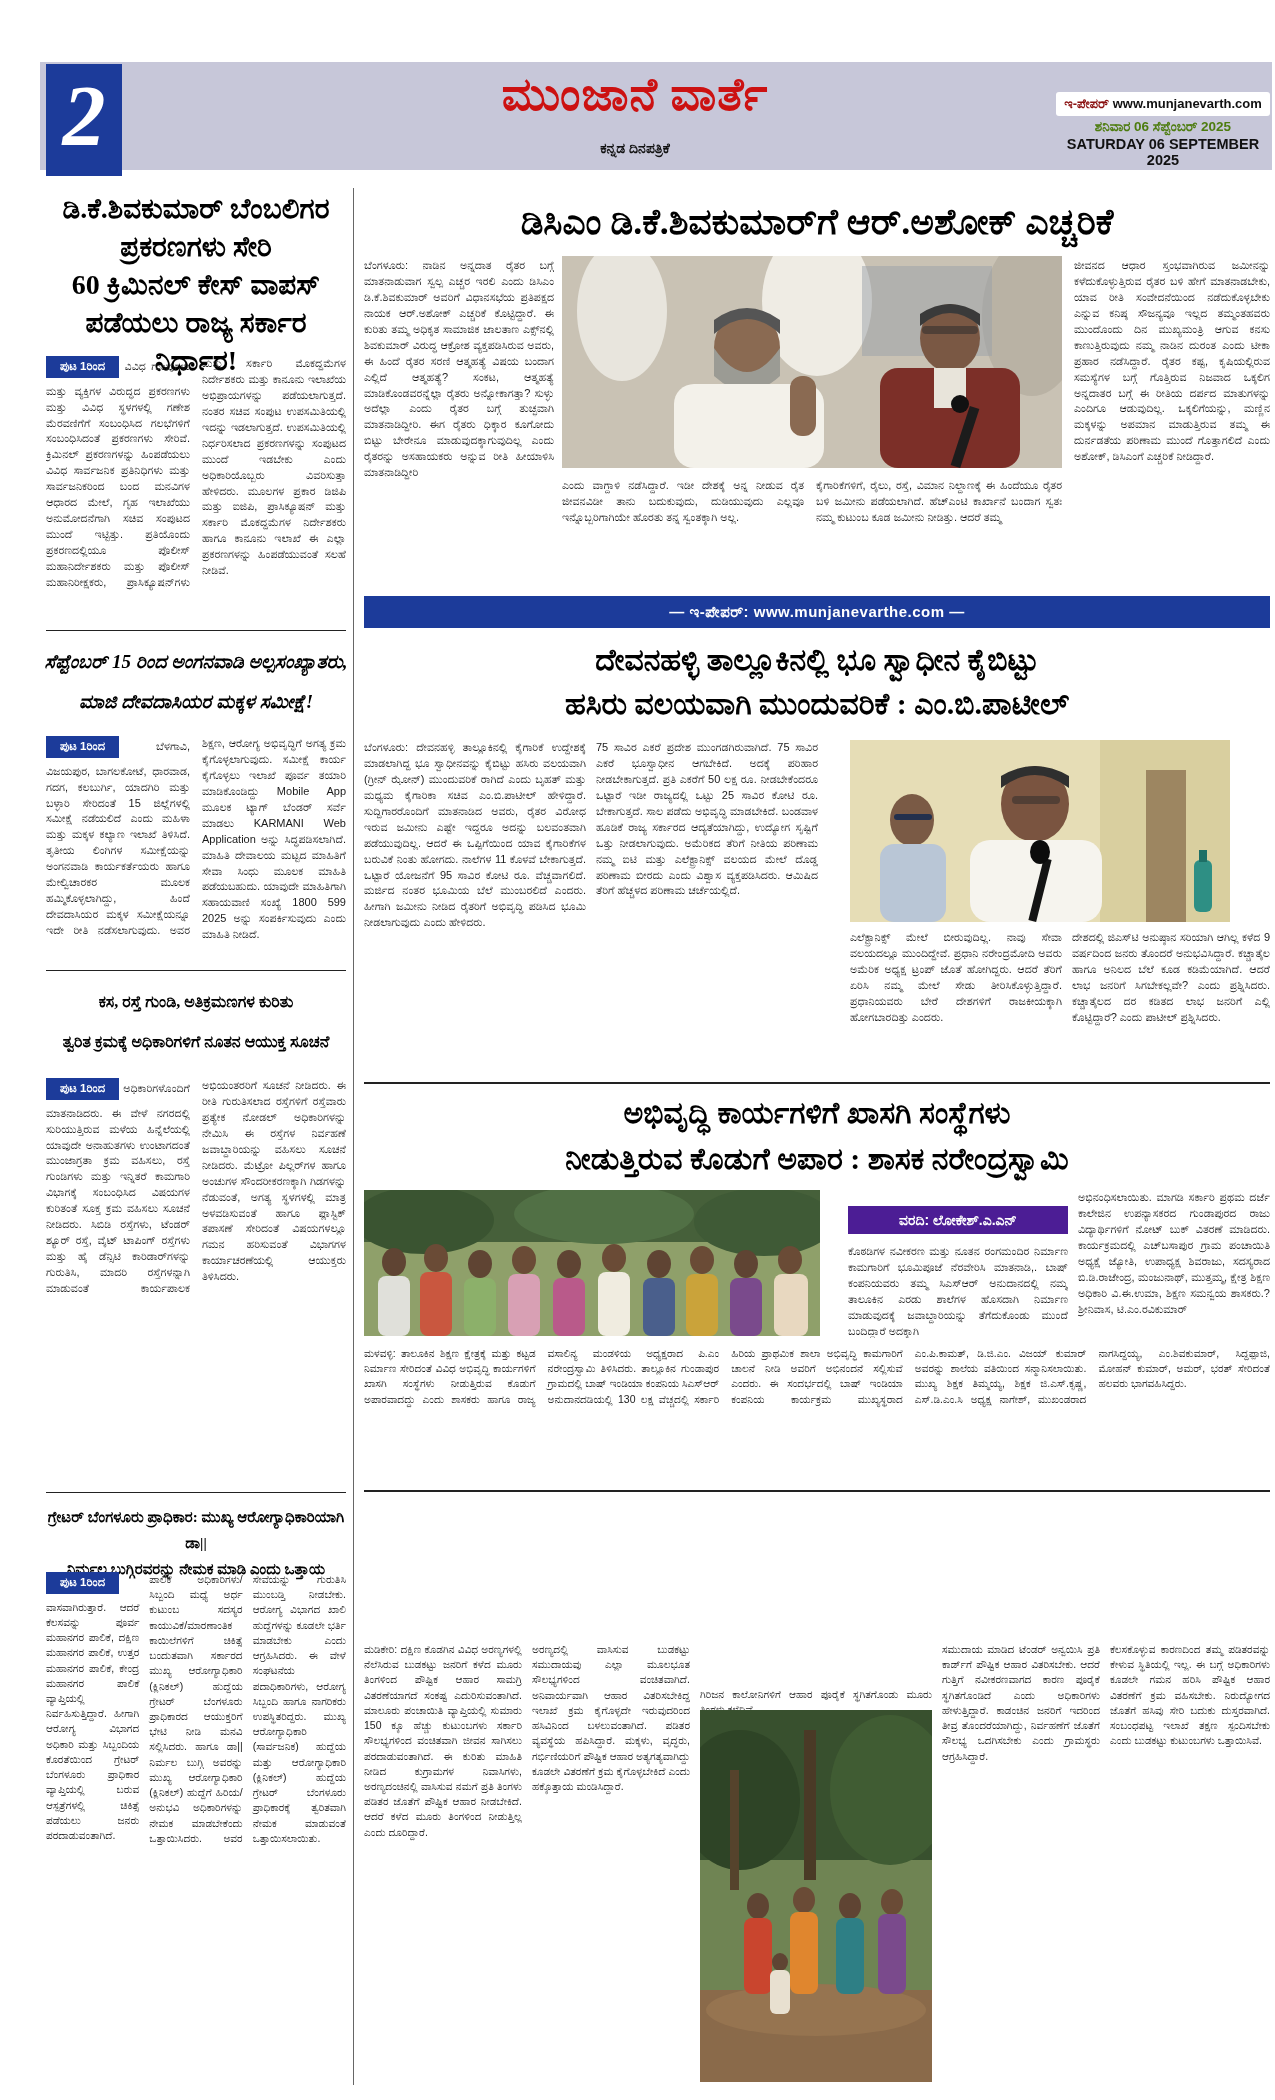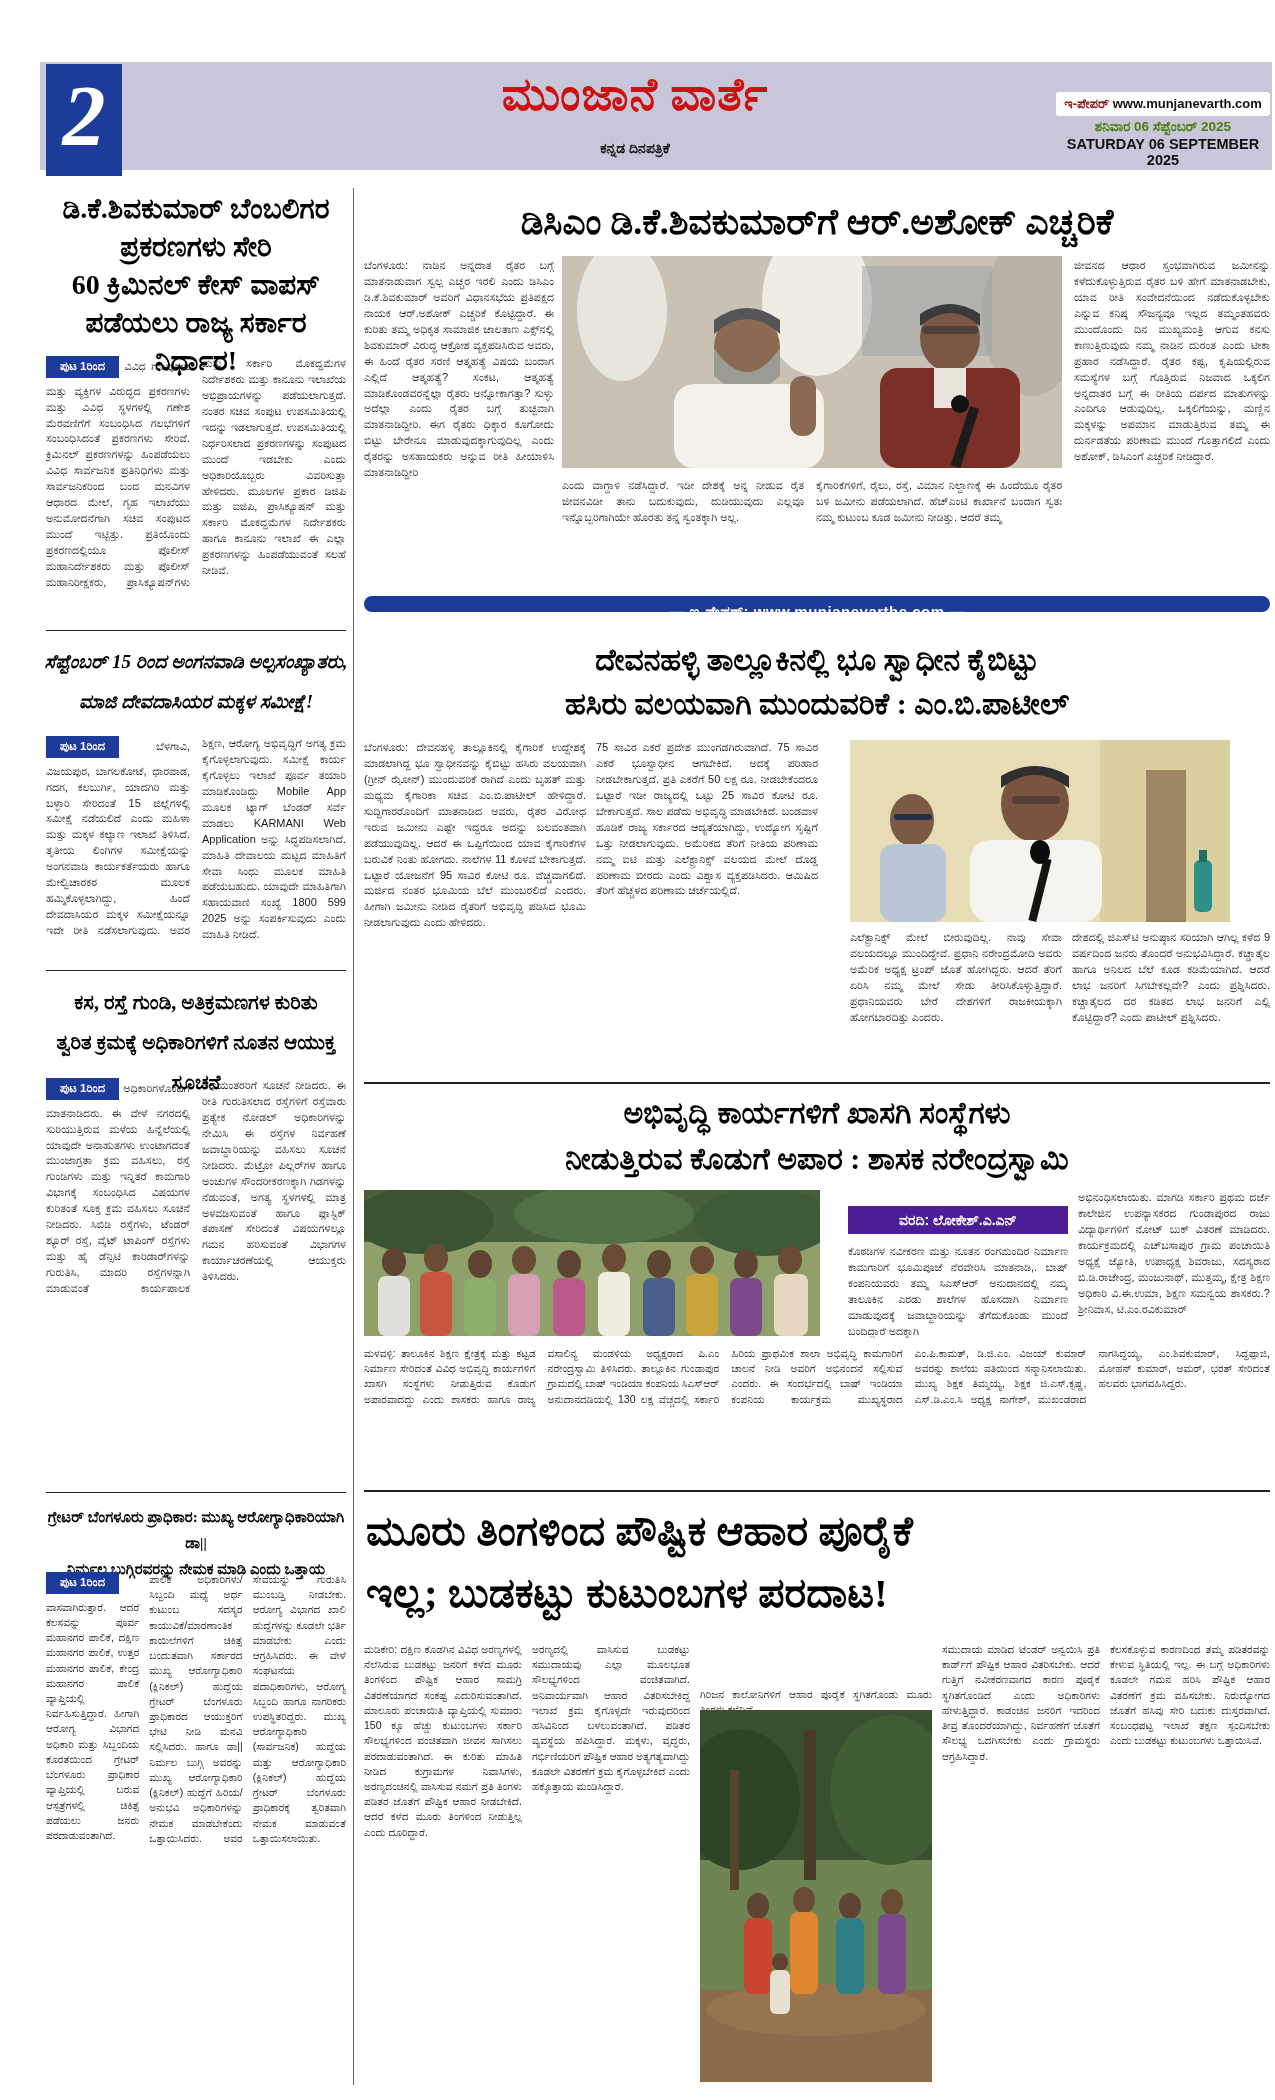--- a/index.html
+++ b/index.html
@@ -18,21 +18,21 @@
   .epaper-box .pref{color:#8a1010;}
   .date-kn{color:#4d7c0f;font-weight:bold;font-size:13.5px;text-align:center;}
   .date-en{color:#111;font-weight:bold;font-size:14.5px;text-align:center;}
   
   .hrule{background:#222;height:2px;}
   .vrule{background:#666;width:1px;}
   
   .hl{font-family:"Liberation Serif",serif;font-weight:bold;color:#000;text-align:center;}
   .hl-left-a1{font-size:28px;line-height:38px;}
   .hl-script{font-style:italic;font-size:19px;line-height:40px;font-family:"Liberation Serif",serif;}
-  .hl-left-a3{font-size:20px;line-height:40px;}
+  .hl-left-a3{font-size:16px;line-height:40px;}
   .hl-left-a4{font-size:15px;line-height:26px;}
   .hl-m1{font-size:36px;line-height:56px;}
   .hl-m2{font-size:30px;line-height:44px;}
   .hl-m3{font-size:30px;line-height:46px;}
   .hl-m4{font-size:41px;line-height:62px;text-align:left;}
   
   .bt{font-size:11px;line-height:1.45;color:#1a1a1a;text-align:justify;overflow:hidden;}
   .bt-sm{font-size:10.5px;}
   .cols2{column-count:2;column-gap:12px;}
   .cols3{column-count:3;column-gap:10px;}
@@ -130,21 +130,21 @@
       <rect x="372" y="112" width="32" height="40" fill="#e8e4da"></rect>
       <rect x="398" y="150" width="10" height="62" fill="#1c1c1c" transform="rotate(18 403 181)"></rect>
       <circle cx="398" cy="148" r="9" fill="#111"></circle>
     </svg>
   </div>
 
   <div class="abs bt" style="left:562px;top:478px;width:242px;height:110px;">ಎಂದು ವಾಗ್ದಾಳಿ ನಡೆಸಿದ್ದಾರೆ. ಇಡೀ ದೇಶಕ್ಕೆ ಅನ್ನ ನೀಡುವ ರೈತ ಜೀವನವಿಡೀ ತಾನು ಬದುಕುವುದು, ದುಡಿಯುವುದು ಎಲ್ಲವೂ ಇನ್ನೊಬ್ಬರಿಗಾಗಿಯೇ ಹೊರತು ತನ್ನ ಸ್ವಂತಕ್ಕಾಗಿ ಅಲ್ಲ.</div>
   <div class="abs bt" style="left:816px;top:478px;width:246px;height:110px;">ಕೈಗಾರಿಕೆಗಳಿಗೆ, ರೈಲು, ರಸ್ತೆ, ವಿಮಾನ ನಿಲ್ದಾಣಕ್ಕೆ ಈ ಹಿಂದೆಯೂ ರೈತರ ಬಳಿ ಜಮೀನು ಪಡೆಯಲಾಗಿದೆ. ಹೆಚ್‌ಎಂಟಿ ಕಾರ್ಖಾನೆ ಬಂದಾಗ ಸ್ವತಃ ನಮ್ಮ ಕುಟುಂಬ ಕೂಡ ಜಮೀನು ನೀಡಿತ್ತು. ಆದರೆ ತಮ್ಮ</div>
   <div class="abs bt" style="left:1074px;top:258px;width:196px;height:330px;">ಜೀವನದ ಆಧಾರ ಸ್ತಂಭವಾಗಿರುವ ಜಮೀನನ್ನು ಕಳೆದುಕೊಳ್ಳುತ್ತಿರುವ ರೈತರ ಬಳಿ ಹೇಗೆ ಮಾತನಾಡಬೇಕು, ಯಾವ ರೀತಿ ಸಂವೇದನೆಯಿಂದ ನಡೆದುಕೊಳ್ಳಬೇಕು ಎನ್ನುವ ಕನಿಷ್ಠ ಸೌಜನ್ಯವೂ ಇಲ್ಲದ ತಮ್ಮಂತಹವರು ಮುಂದೊಂದು ದಿನ ಮುಖ್ಯಮಂತ್ರಿ ಆಗುವ ಕನಸು ಕಾಣುತ್ತಿರುವುದು ನಮ್ಮ ನಾಡಿನ ದುರಂತ ಎಂದು ಟೀಕಾ ಪ್ರಹಾರ ನಡೆಸಿದ್ದಾರೆ. ರೈತರ ಕಷ್ಟ, ಕೃಷಿಯಲ್ಲಿರುವ ಸಮಸ್ಯೆಗಳ ಬಗ್ಗೆ ಗೊತ್ತಿರುವ ನಿಜವಾದ ಒಕ್ಕಲಿಗ ಅನ್ನದಾತರ ಬಗ್ಗೆ ಈ ರೀತಿಯ ದರ್ಪದ ಮಾತುಗಳನ್ನು ಎಂದಿಗೂ ಆಡುವುದಿಲ್ಲ. ಒಕ್ಕಲಿಗೆಯನ್ನು, ಮಣ್ಣಿನ ಮಕ್ಕಳನ್ನು ಅಪಮಾನ ಮಾಡುತ್ತಿರುವ ತಮ್ಮ ಈ ದುರ್ನಡತೆಯ ಪರಿಣಾಮ ಮುಂದೆ ಗೊತ್ತಾಗಲಿದೆ ಎಂದು ಅಶೋಕ್, ಡಿಸಿಎಂಗೆ ಎಚ್ಚರಿಕೆ ನೀಡಿದ್ದಾರೆ.</div>
 
-  <div class="abs banner" style="left:364px;top:596px;width:906px;height:16px;border-radius:9px;">— ಇ-ಪೇಪರ್: www.munjanevarthe.com —</div>
+  <div class="abs banner" style="left:364px;top:596px;width:906px;height:32px;">— ಇ-ಪೇಪರ್: www.munjanevarthe.com —</div>
 
   <div class="abs hl hl-m2" style="left:364px;top:638px;width:906px;">
     <div>ದೇವನಹಳ್ಳಿ ತಾಲ್ಲೂಕಿನಲ್ಲಿ ಭೂ ಸ್ವಾಧೀನ ಕೈಬಿಟ್ಟು</div>
     <div>ಹಸಿರು ವಲಯವಾಗಿ ಮುಂದುವರಿಕೆ : ಎಂ.ಬಿ.ಪಾಟೀಲ್</div>
   </div>
 
   <div class="abs bt" style="left:364px;top:740px;width:222px;height:336px;">ಬೆಂಗಳೂರು: ದೇವನಹಳ್ಳಿ ತಾಲ್ಲೂಕಿನಲ್ಲಿ ಕೈಗಾರಿಕೆ ಉದ್ದೇಶಕ್ಕೆ ಮಾಡಲಾಗಿದ್ದ ಭೂ ಸ್ವಾಧೀನವನ್ನು ಕೈಬಿಟ್ಟು ಹಸಿರು ವಲಯವಾಗಿ (ಗ್ರೀನ್ ಝೋನ್) ಮುಂದುವರಿಕೆ ರಾಗಿದೆ ಎಂದು ಬೃಹತ್ ಮತ್ತು ಮಧ್ಯಮ ಕೈಗಾರಿಕಾ ಸಚಿವ ಎಂ.ಬಿ.ಪಾಟೀಲ್ ಹೇಳಿದ್ದಾರೆ. ಸುದ್ದಿಗಾರರೊಂದಿಗೆ ಮಾತನಾಡಿದ ಅವರು, ರೈತರ ವಿರೋಧ ಇರುವ ಜಮೀನು ಎಷ್ಟೇ ಇದ್ದರೂ ಅದನ್ನು ಬಲವಂತವಾಗಿ ಪಡೆಯುವುದಿಲ್ಲ. ಆದರೆ ಈ ಒಪ್ಪಿಗೆಯಿಂದ ಯಾವ ಕೈಗಾರಿಕೆಗಳ ಬರುವಿಕೆ ನಿಂತು ಹೋಗದು. ನಾಲೆಗಳ 11 ಕೊಳವೆ ಬೇಕಾಗುತ್ತದೆ. ಒಟ್ಟಾರೆ ಯೋಜನೆಗೆ 95 ಸಾವಿರ ಕೋಟಿ ರೂ. ವೆಚ್ಚವಾಗಲಿದೆ. ಮರ್ಜಿದ ನಂತರ ಭೂಮಿಯ ಬೆಲೆ ಮುಂಬರಲಿದೆ ಎಂದರು. ಹೀಗಾಗಿ ಜಮೀನು ನೀಡಿದ ರೈತರಿಗೆ ಅಭಿವೃದ್ಧಿ ಪಡಿಸಿದ ಭೂಮಿ ನೀಡಲಾಗುವುದು ಎಂದು ಹೇಳಿದರು.</div>
   <div class="abs bt" style="left:596px;top:740px;width:222px;height:336px;">75 ಸಾವಿರ ಎಕರೆ ಪ್ರದೇಶ ಮುಂಗಡಗಿರುವಾಗಿದೆ. 75 ಸಾವಿರ ಎಕರೆ ಭೂಸ್ವಾಧೀನ ಆಗಬೇಕಿದೆ. ಅದಕ್ಕೆ ಪರಿಹಾರ ನೀಡಬೇಕಾಗುತ್ತದೆ. ಪ್ರತಿ ಎಕರೆಗೆ 50 ಲಕ್ಷ ರೂ. ನೀಡಬೇಕೆಂದರೂ ಒಟ್ಟಾರೆ ಇಡೀ ರಾಜ್ಯದಲ್ಲಿ ಒಟ್ಟು 25 ಸಾವಿರ ಕೋಟಿ ರೂ. ಬೇಕಾಗುತ್ತದೆ. ಸಾಲ ಪಡೆದು ಅಭಿವೃದ್ಧಿ ಮಾಡಬೇಕಿದೆ. ಬಂಡವಾಳ ಹೂಡಿಕೆ ರಾಜ್ಯ ಸರ್ಕಾರದ ಆದ್ಯತೆಯಾಗಿದ್ದು, ಉದ್ಯೋಗ ಸೃಷ್ಟಿಗೆ ಒತ್ತು ನೀಡಲಾಗುವುದು. ಅಮೆರಿಕದ ತೆರಿಗೆ ನೀತಿಯ ಪರಿಣಾಮ ನಮ್ಮ ಐಟಿ ಮತ್ತು ಎಲೆಕ್ಟ್ರಾನಿಕ್ಸ್ ವಲಯದ ಮೇಲೆ ದೊಡ್ಡ ಪರಿಣಾಮ ಬೀರದು ಎಂದು ವಿಶ್ವಾಸ ವ್ಯಕ್ತಪಡಿಸಿದರು. ಆಮಿಷಿದ ತೆರಿಗೆ ಹೆಚ್ಚಳದ ಪರಿಣಾಮ ಚರ್ಚೆಯಲ್ಲಿದೆ.</div>
 
   <div class="abs photo" style="left:850px;top:740px;width:380px;height:182px;">
@@ -211,24 +211,20 @@
       </g>
     </svg>
   </div>
 
   <div class="abs byline" style="left:848px;top:1206px;width:220px;height:28px;">ವರದಿ: ಲೋಕೇಶ್.ಎ.ಎನ್</div>
   <div class="abs bt" style="left:848px;top:1244px;width:220px;height:94px;">ಕೊಠಡಿಗಳ ನವೀಕರಣ ಮತ್ತು ನೂತನ ರಂಗಮಂದಿರ ನಿರ್ಮಾಣ ಕಾಮಗಾರಿಗೆ ಭೂಮಿಪೂಜೆ ನೆರವೇರಿಸಿ ಮಾತನಾಡಿ,. ಬಾಷ್ ಕಂಪನಿಯವರು ತಮ್ಮ ಸಿಎಸ್‌ಆರ್ ಅನುದಾನದಲ್ಲಿ ನಮ್ಮ ತಾಲೂಕಿನ ಎರಡು ಶಾಲೆಗಳ ಹೊಸದಾಗಿ ನಿರ್ಮಾಣ ಮಾಡುವುದಕ್ಕೆ ಜವಾಬ್ದಾರಿಯನ್ನು ತೆಗೆದುಕೊಂಡು ಮುಂದೆ ಬಂದಿದ್ದಾರೆ ಅದಕ್ಕಾಗಿ</div>
   <div class="abs bt" style="left:1078px;top:1190px;width:192px;height:148px;">ಅಭಿನಂಧಿಸಲಾಯಿತು. ಮಾಗಡಿ ಸರ್ಕಾರಿ ಪ್ರಥಮ ದರ್ಜೆ ಕಾಲೇಜಿನ ಉಪನ್ಯಾಸಕರದ ಗುಂಡಾಪುರದ ರಾಜು ವಿದ್ಯಾರ್ಥಿಗಳಿಗೆ ನೋಟ್ ಬುಕ್ ವಿತರಣೆ ಮಾಡಿದರು. ಕಾರ್ಯಕ್ರಮದಲ್ಲಿ ಎಚ್‌ಬಸಾಪುರ ಗ್ರಾಮ ಪಂಚಾಯಿತಿ ಅಧ್ಯಕ್ಷೆ ಜ್ಯೋತಿ, ಉಪಾಧ್ಯಕ್ಷ ಶಿವರಾಜು, ಸದಸ್ಯರಾದ ಬಿ.ಡಿ.ರಾಜೇಂದ್ರ, ಮಂಜುನಾಥ್, ಮುತ್ತಮ್ಮ, ಕ್ಷೇತ್ರ ಶಿಕ್ಷಣ ಅಧಿಕಾರಿ ವಿ.ಈ.ಉಮಾ, ಶಿಕ್ಷಣ ಸಮನ್ವಯ ಶಾಸಕರು.? ಶ್ರೀನಿವಾಸ, ಟಿ.ಎಂ.ರವಿಕುಮಾರ್</div>
   <div class="abs bt bt-sm cols5" style="left:364px;top:1346px;width:906px;height:136px;">ಮಳವಳ್ಳಿ: ತಾಲೂಕಿನ ಶಿಕ್ಷಣ ಕ್ಷೇತ್ರಕ್ಕೆ ಮತ್ತು ಕಟ್ಟಡ ನಿರ್ಮಾಣ ಸೇರಿದಂತೆ ವಿವಿಧ ಅಭಿವೃದ್ಧಿ ಕಾರ್ಯಗಳಿಗೆ ಖಾಸಗಿ ಸಂಸ್ಥೆಗಳು ನೀಡುತ್ತಿರುವ ಕೊಡುಗೆ ಅಪಾರವಾದದ್ದು ಎಂದು ಶಾಸಕರು ಹಾಗೂ ರಾಜ್ಯ ವಸಾಲಿನ್ಯ ಮಂಡಳಿಯ ಅಧ್ಯಕ್ಷರಾದ ಪಿ.ಎಂ ನರೇಂದ್ರಸ್ವಾಮಿ ತಿಳಿಸಿದರು. ತಾಲ್ಲೂಕಿನ ಗುಂಡಾಪುರ ಗ್ರಾಮದಲ್ಲಿ ಬಾಷ್ ಇಂಡಿಯಾ ಕಂಪನಿಯ ಸಿಎಸ್‌ಆರ್ ಅನುದಾನದಡಿಯಲ್ಲಿ 130 ಲಕ್ಷ ವೆಚ್ಚದಲ್ಲಿ ಸರ್ಕಾರಿ ಹಿರಿಯ ಪ್ರಾಥಮಿಕ ಶಾಲಾ ಅಭಿವೃದ್ಧಿ ಕಾಮಗಾರಿಗೆ ಚಾಲನೆ ನೀಡಿ ಅವರಿಗೆ ಅಭಿನಂದನೆ ಸಲ್ಲಿಸುವೆ ಎಂದರು. ಈ ಸಂದರ್ಭದಲ್ಲಿ ಬಾಷ್ ಇಂಡಿಯಾ ಕಂಪನಿಯ ಕಾರ್ಯಕ್ರಮ ಮುಖ್ಯಸ್ಥರಾದ ಎಂ.ಪಿ.ಕಾಮತ್, ಡಿ.ಜಿ.ಎಂ. ವಿಜಯ್ ಕುಮಾರ್ ಅವರನ್ನು ಶಾಲೆಯ ವತಿಯಿಂದ ಸನ್ಮಾನಿಸಲಾಯಿತು. ಮುಖ್ಯ ಶಿಕ್ಷಕ ತಿಮ್ಮಯ್ಯ, ಶಿಕ್ಷಕ ಜಿ.ಎಸ್.ಕೃಷ್ಣ, ಎಸ್.ಡಿ.ಎಂ.ಸಿ ಅಧ್ಯಕ್ಷ ನಾಗೇಶ್, ಮುಖಂಡರಾದ ನಾಗಸಿದ್ದಯ್ಯ, ಎಂ.ಶಿವಕುಮಾರ್, ಸಿದ್ದಪ್ಪಾಜಿ, ಮೋಹನ್ ಕುಮಾರ್, ಅಮರ್, ಭರತ್ ಸೇರಿದಂತೆ ಹಲವರು ಭಾಗವಹಿಸಿದ್ದರು.</div>
 
   <div class="abs hrule" style="left:364px;top:1490px;width:906px;height:2px;"></div>
-  <div class="abs hl hl-m4" style="left:366px;top:1500px;width:906px;">
-    <div>ಮೂರು ತಿಂಗಳಿಂದ ಪೌಷ್ಟಿಕ ಆಹಾರ ಪೂರೈಕೆ</div>
-    <div>ಇಲ್ಲ; ಬುಡಕಟ್ಟು ಕುಟುಂಬಗಳ ಪರದಾಟ!</div>
-  </div>
 
   <div class="abs bt bt-sm" style="left:364px;top:1642px;width:158px;height:442px;">ಮಡಿಕೇರಿ: ದಕ್ಷಿಣ ಕೊಡಗಿನ ವಿವಿಧ ಅರಣ್ಯಗಳಲ್ಲಿ ನೆಲೆಸಿರುವ ಬುಡಕಟ್ಟು ಜನರಿಗೆ ಕಳೆದ ಮೂರು ತಿಂಗಳಿಂದ ಪೌಷ್ಟಿಕ ಆಹಾರ ಸಾಮಗ್ರಿ ವಿತರಣೆಯಾಗದೆ ಸಂಕಷ್ಟ ಎದುರಿಸುವಂತಾಗಿದೆ. ಮಾಲೂರು ಪಂಚಾಯಿತಿ ವ್ಯಾಪ್ತಿಯಲ್ಲಿ ಸುಮಾರು 150 ಕ್ಕೂ ಹೆಚ್ಚು ಕುಟುಂಬಗಳು ಸರ್ಕಾರಿ ಸೌಲಭ್ಯಗಳಿಂದ ವಂಚಿತವಾಗಿ ಜೀವನ ಸಾಗಿಸಲು ಪರದಾಡುವಂತಾಗಿದೆ. ಈ ಕುರಿತು ಮಾಹಿತಿ ನೀಡಿದ ಕುಗ್ರಾಮಗಳ ನಿವಾಸಿಗಳು, ಅರಣ್ಯದಂಚಿನಲ್ಲಿ ವಾಸಿಸುವ ನಮಗೆ ಪ್ರತಿ ತಿಂಗಳು ಪಡಿತರ ಜೊತೆಗೆ ಪೌಷ್ಟಿಕ ಆಹಾರ ನೀಡಬೇಕಿದೆ. ಆದರೆ ಕಳೆದ ಮೂರು ತಿಂಗಳಿಂದ ನೀಡುತ್ತಿಲ್ಲ ಎಂದು ದೂರಿದ್ದಾರೆ.</div>
   <div class="abs bt bt-sm" style="left:532px;top:1642px;width:158px;height:442px;">ಅರಣ್ಯದಲ್ಲಿ ವಾಸಿಸುವ ಬುಡಕಟ್ಟು ಸಮುದಾಯವು ಎಲ್ಲಾ ಮೂಲಭೂತ ಸೌಲಭ್ಯಗಳಿಂದ ವಂಚಿತವಾಗಿದೆ. ಅನಿವಾರ್ಯವಾಗಿ ಆಹಾರ ವಿತರಿಸಬೇಕಿದ್ದ ಇಲಾಖೆ ಕ್ರಮ ಕೈಗೊಳ್ಳದೇ ಇರುವುದರಿಂದ ಹಸಿವಿನಿಂದ ಬಳಲುವಂತಾಗಿದೆ. ಪಡಿತರ ವ್ಯವಸ್ಥೆಯ ಹಪಿಸಿದ್ದಾರೆ. ಮಕ್ಕಳು, ವೃದ್ಧರು, ಗರ್ಭಿಣಿಯರಿಗೆ ಪೌಷ್ಟಿಕ ಆಹಾರ ಅತ್ಯಗತ್ಯವಾಗಿದ್ದು ಕೂಡಲೇ ವಿತರಣೆಗೆ ಕ್ರಮ ಕೈಗೊಳ್ಳಬೇಕಿದೆ ಎಂದು ಹಕ್ಕೊತ್ತಾಯ ಮಂಡಿಸಿದ್ದಾರೆ.</div>
 
   <div class="abs bt bt-sm" style="left:700px;top:1642px;width:232px;height:60px;margin-top:45px;">ಗಿರಿಜನ ಕಾಲೋನಿಗಳಿಗೆ ಆಹಾರ ಪೂರೈಕೆ ಸ್ಥಗಿತಗೊಂಡು ಮೂರು ತಿಂಗಳು ಕಳೆದಿವೆ.</div>
   <div class="abs photo" style="left:700px;top:1710px;width:232px;height:372px;">
     <svg viewBox="0 0 232 372" preserveAspectRatio="none">
       <rect width="232" height="372" fill="#6f8453"></rect>
       <rect width="232" height="150" fill="#38502e"></rect>
       <ellipse cx="40" cy="90" rx="60" ry="70" fill="#2e4426"></ellipse>

